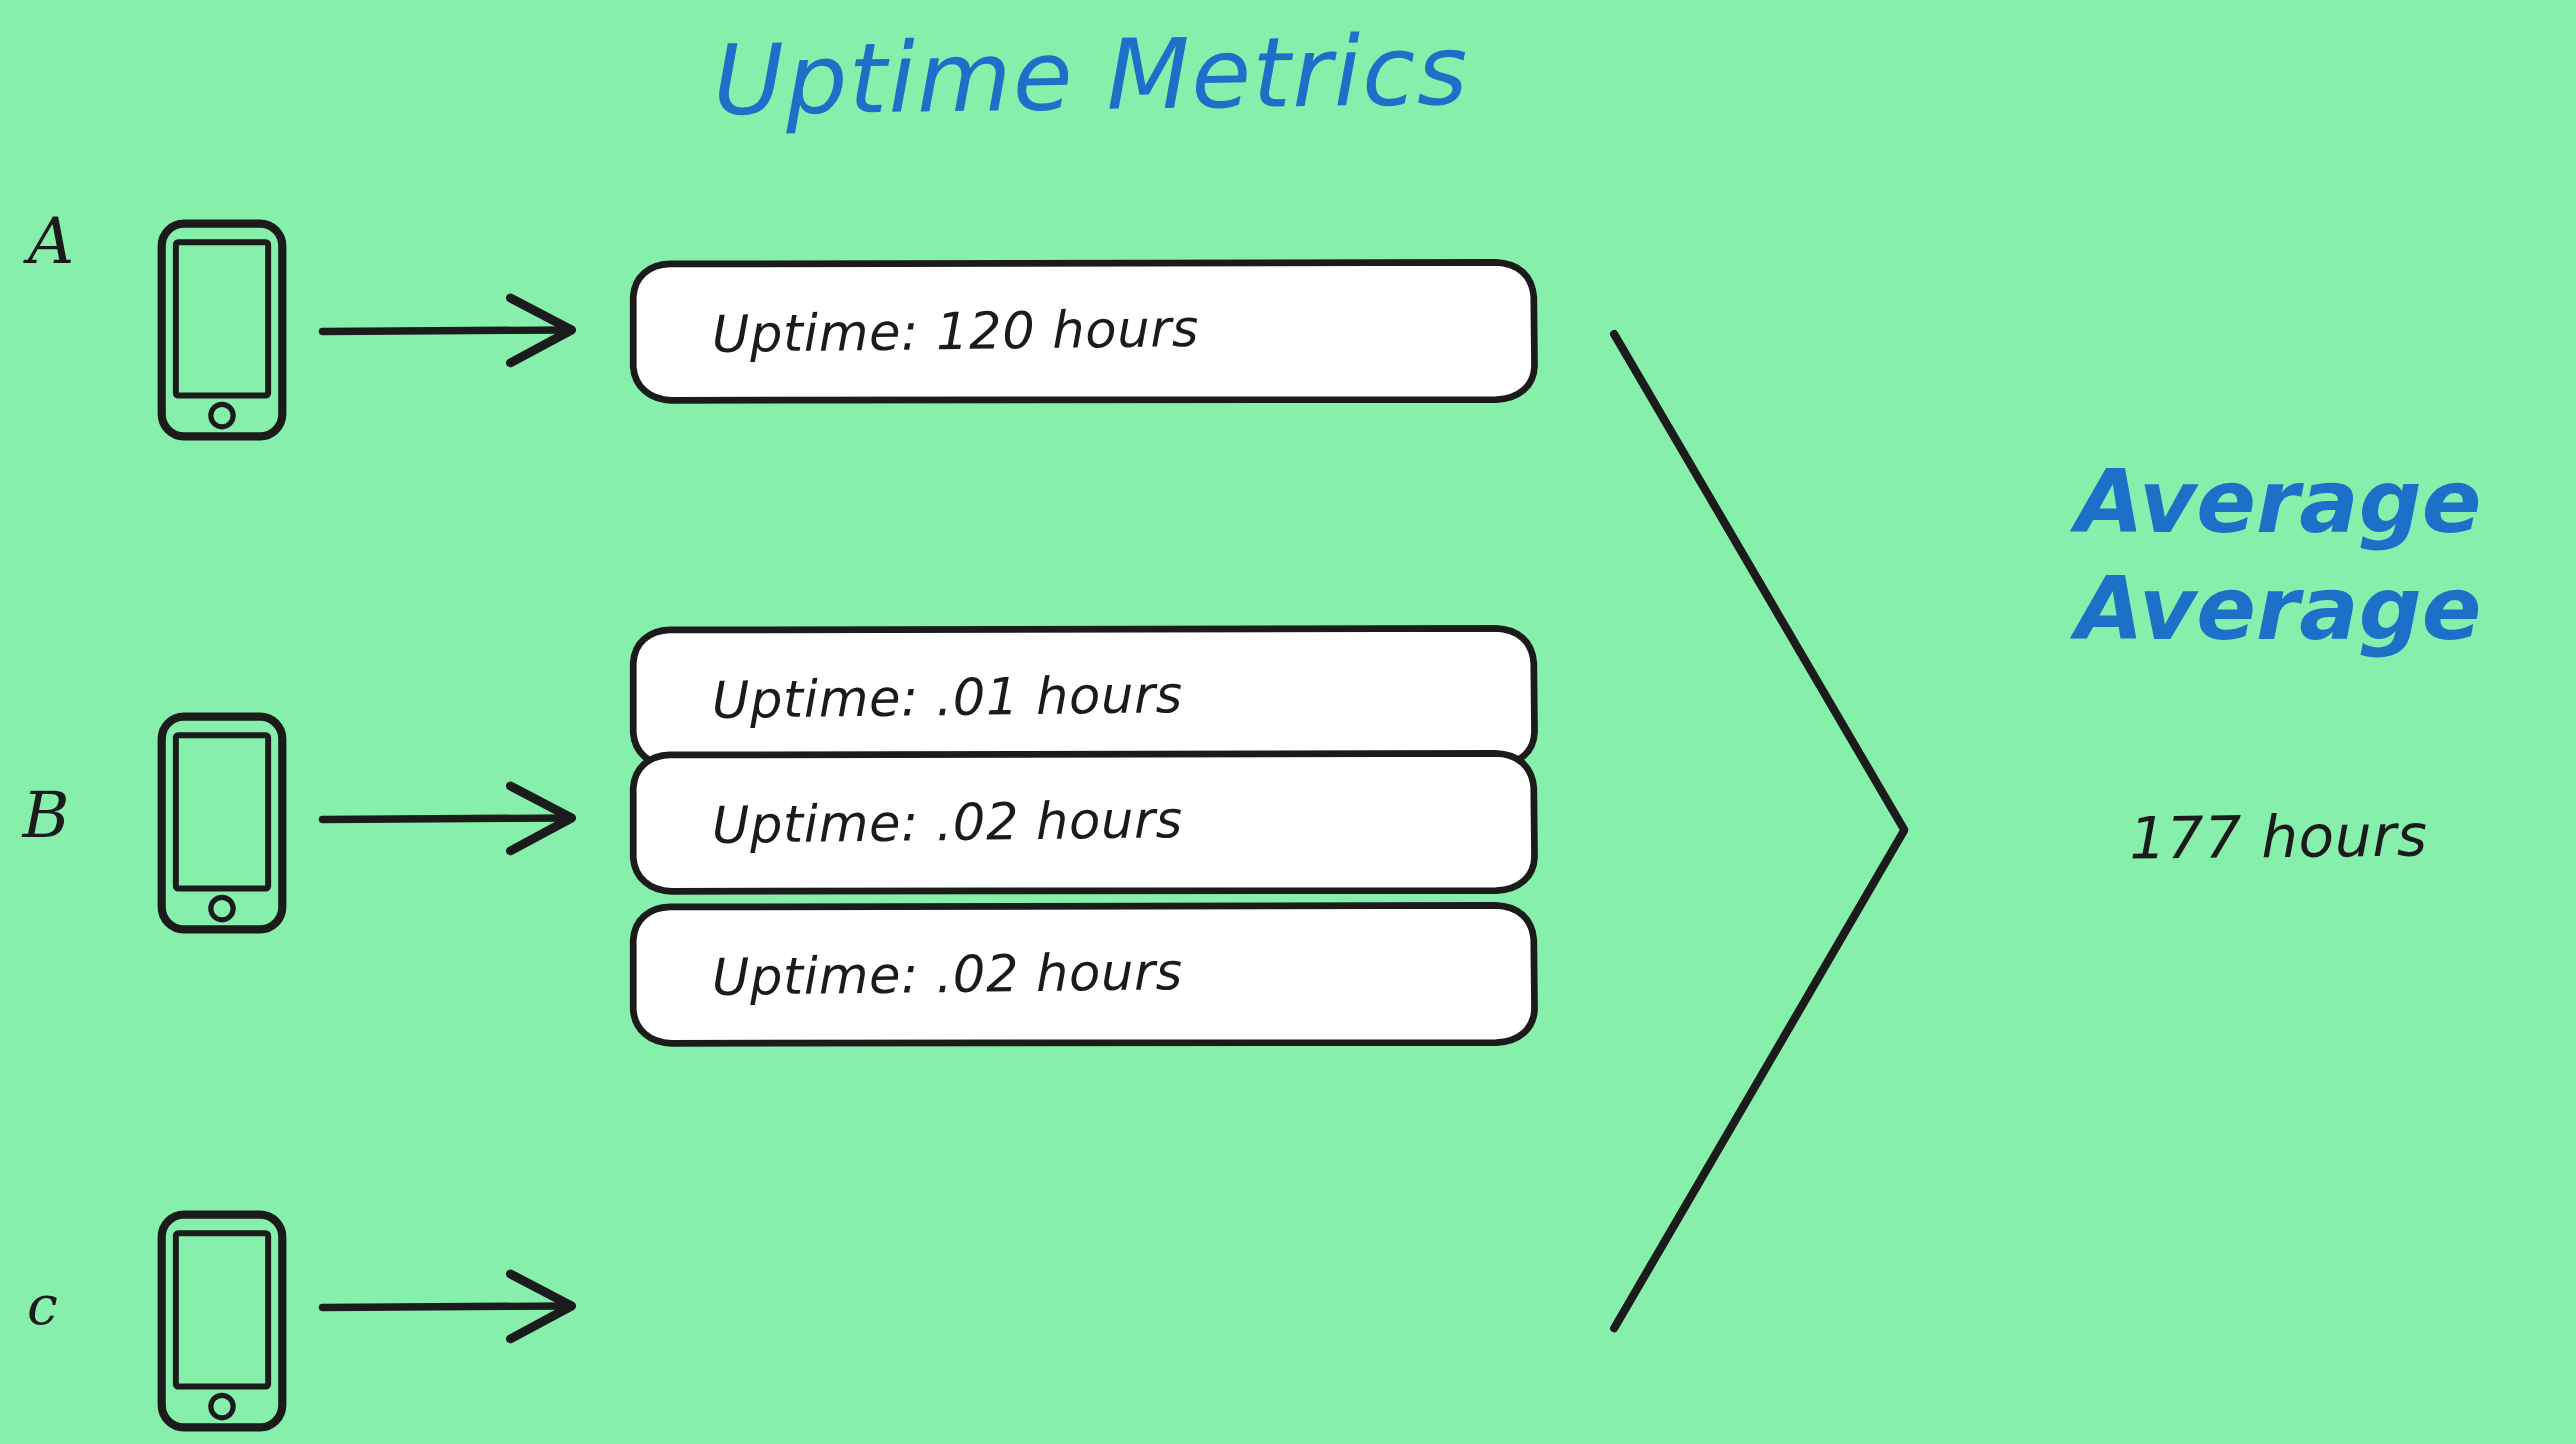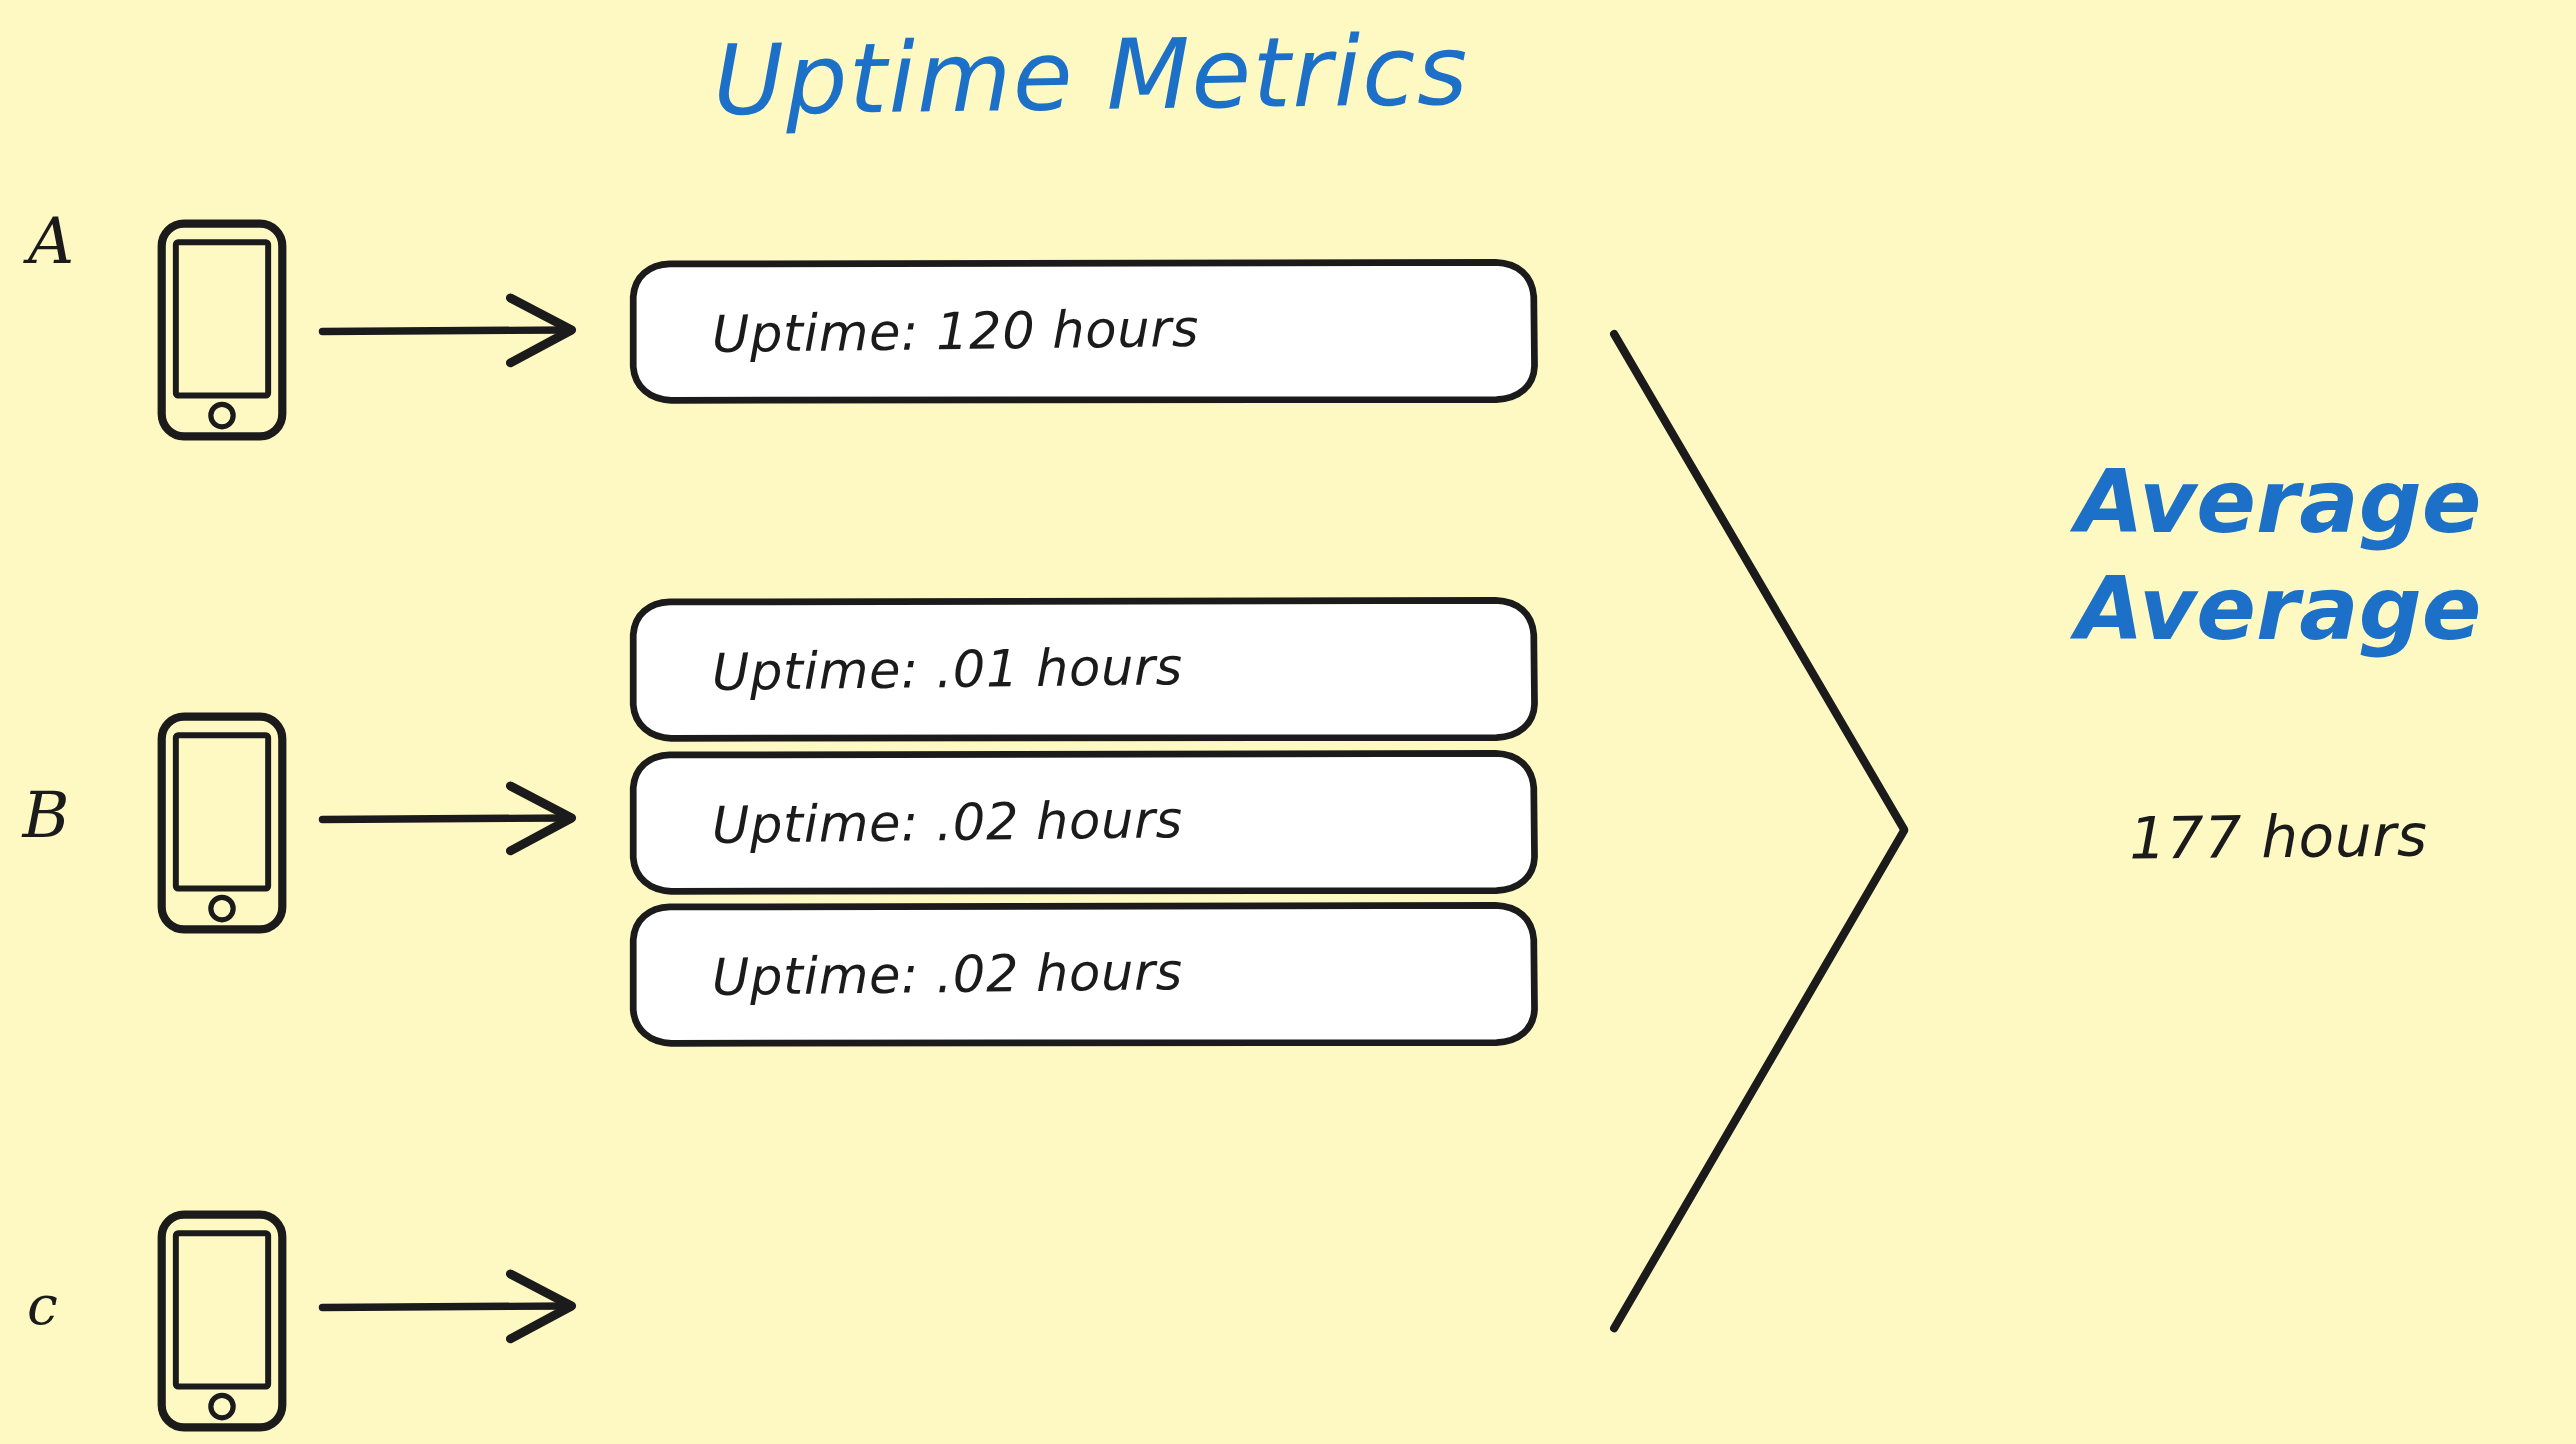--- a/index.html
+++ b/index.html
@@ -4,21 +4,21 @@
 <style>
   html, body {
     margin: 0;
     padding: 0;
     background: #ffffff;
   }
   #canvas {
     position: relative;
     width: 2576px;
     height: 1444px;
-    background: #fef9c3;
+    background: #86efac;
     overflow: hidden;
     font-family: "DejaVu Sans", sans-serif;
   }
 
   
   .title {
     position: absolute;
     left: 628px;
     top: 15px;
     width: 926px;
@@ -179,21 +179,21 @@
     </svg>
   </div>
 
   <div class="arrow" style="left:318px; top:773px;">
     <svg viewBox="0 0 370 120" xmlns="http://www.w3.org/2000/svg">
       <path d="M6 62 L335 60" fill="none" stroke="#1b1b1b" stroke-width="10" stroke-linecap="round"></path>
       <path d="M258 17 L340 60 L258 104" fill="none" stroke="#1b1b1b" stroke-width="12" stroke-linecap="round" stroke-linejoin="round"></path>
     </svg>
   </div>
 
-  <div class="uptime-box" style="top:596px;">
+  <div class="uptime-box" style="top:624px;">
     <div class="box-frame">
       <svg viewBox="0 0 1220 196" preserveAspectRatio="none" xmlns="http://www.w3.org/2000/svg">
         <path d="M7 52 C9 25, 28 9, 56 8 L1162 6 C1192 7, 1211 24, 1213 52
                  L1214 145 C1213 172, 1193 189, 1163 190 L 58 191
                  C29 190, 9 173, 7 146 Z" fill="#ffffff" stroke="#1b1b1b" stroke-width="9" stroke-linejoin="round"></path>
       </svg>
     </div>
     <div class="box-text">Uptime: .01 hours</div>
   </div>
 

